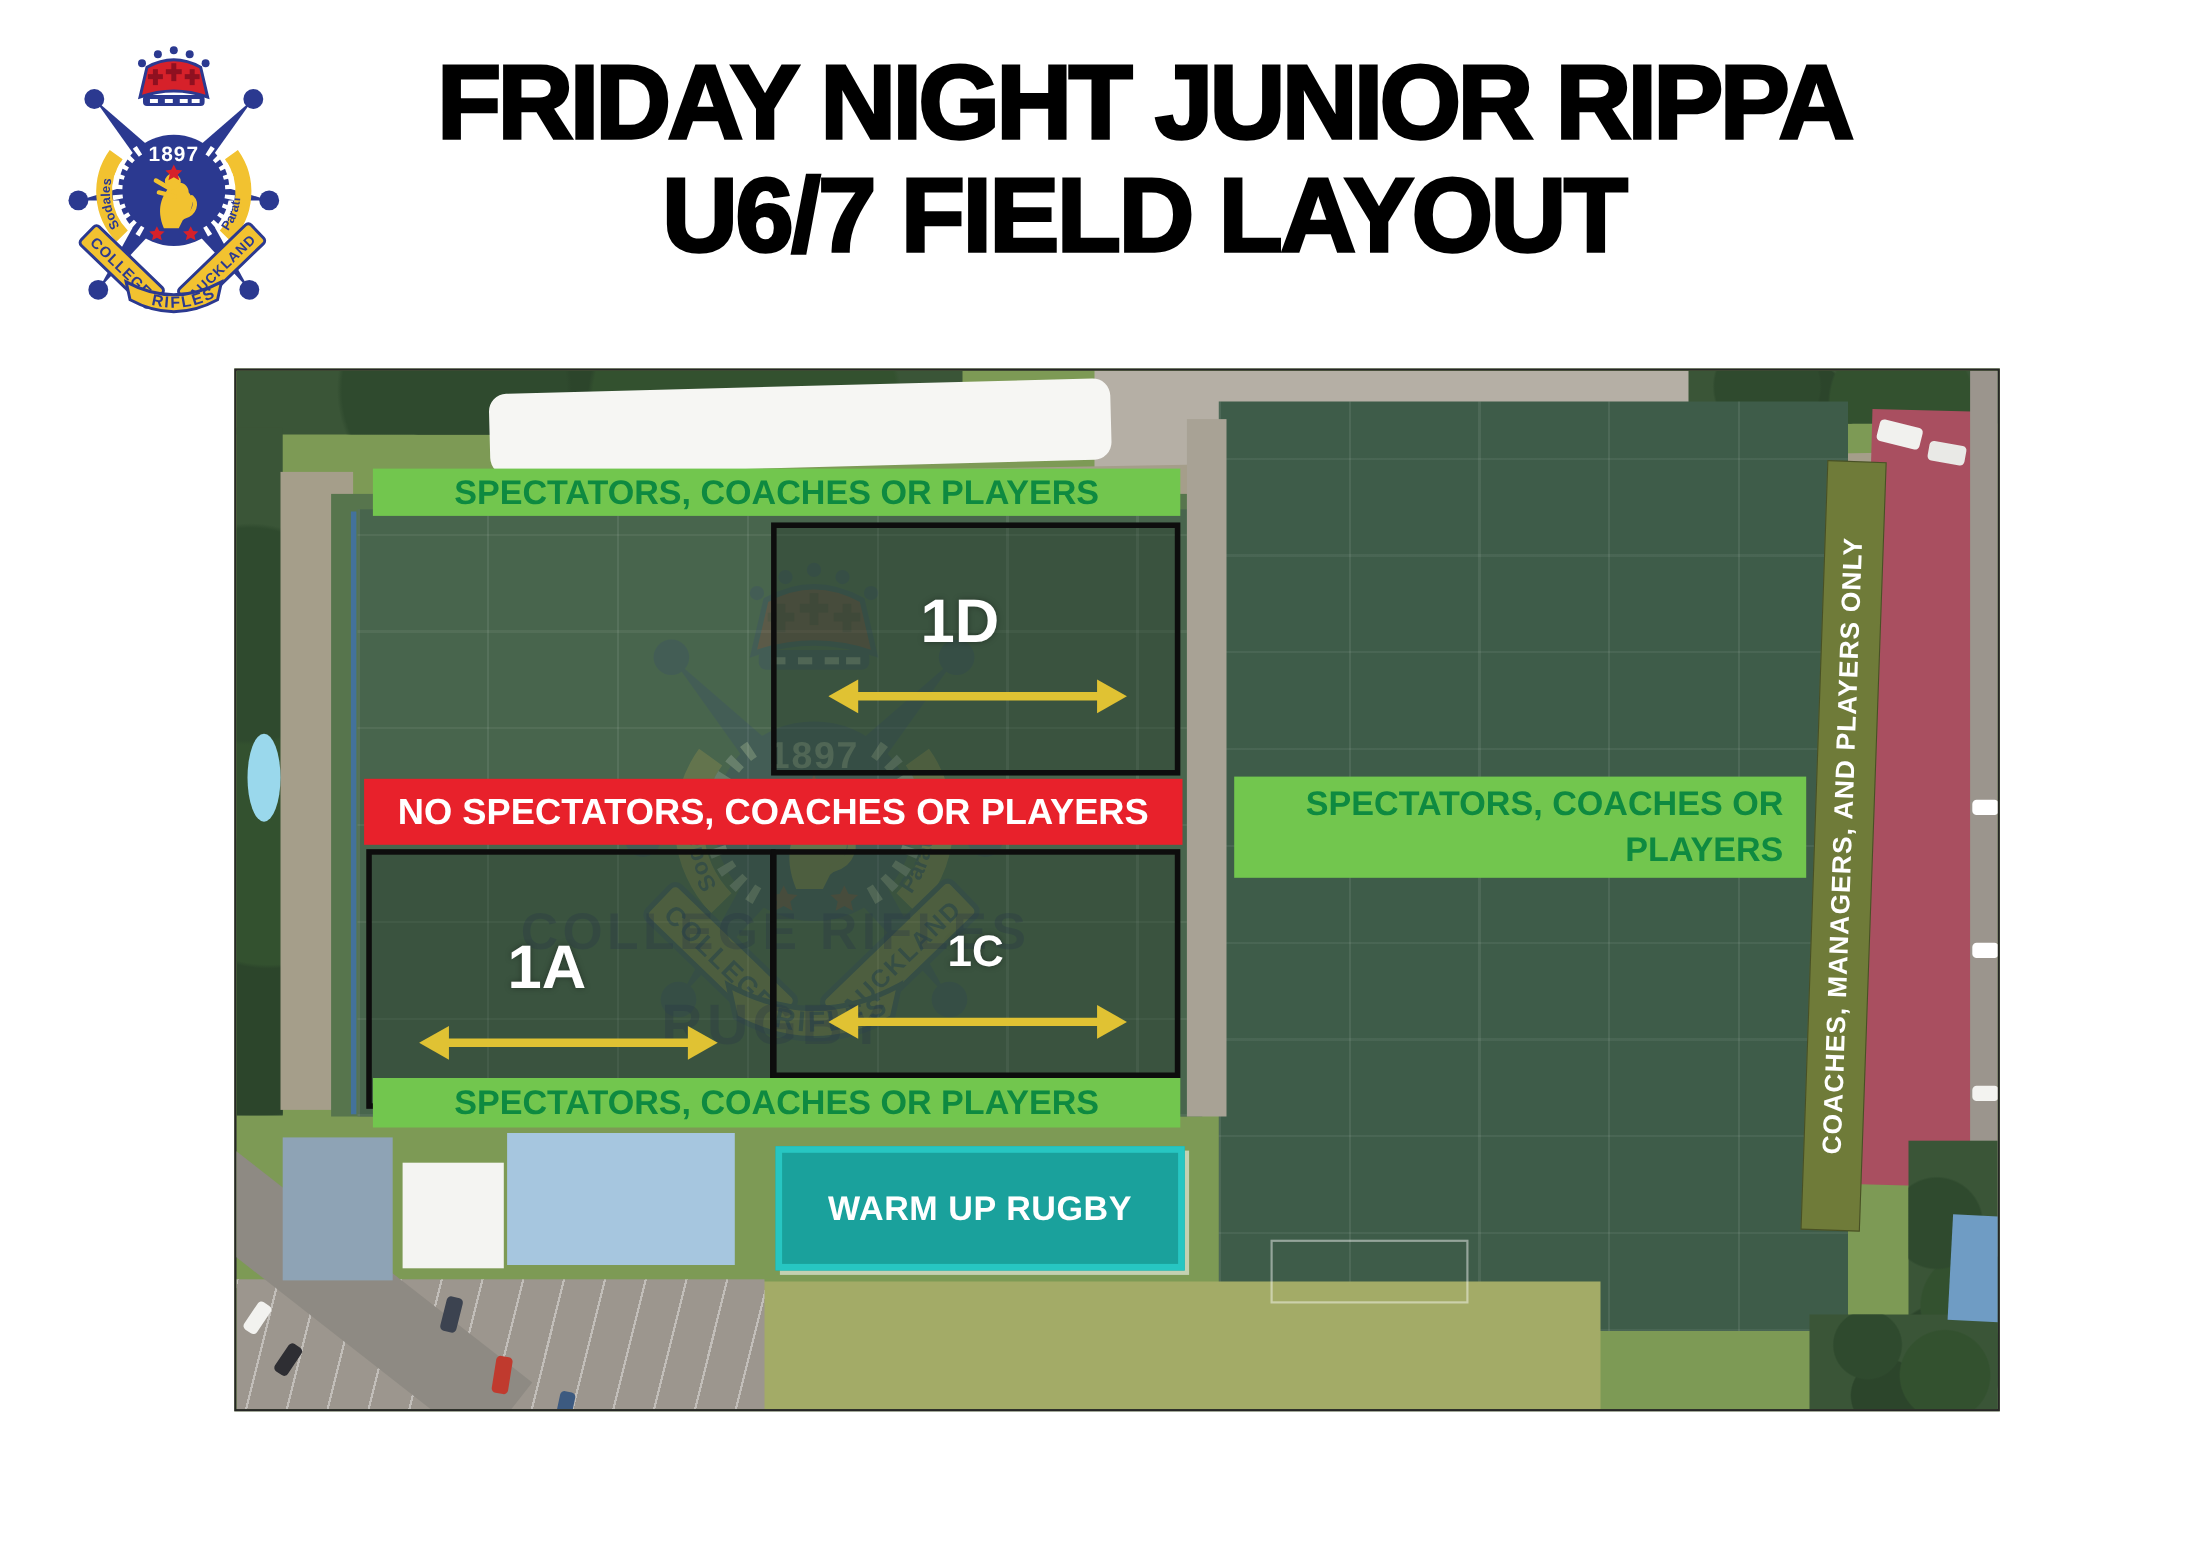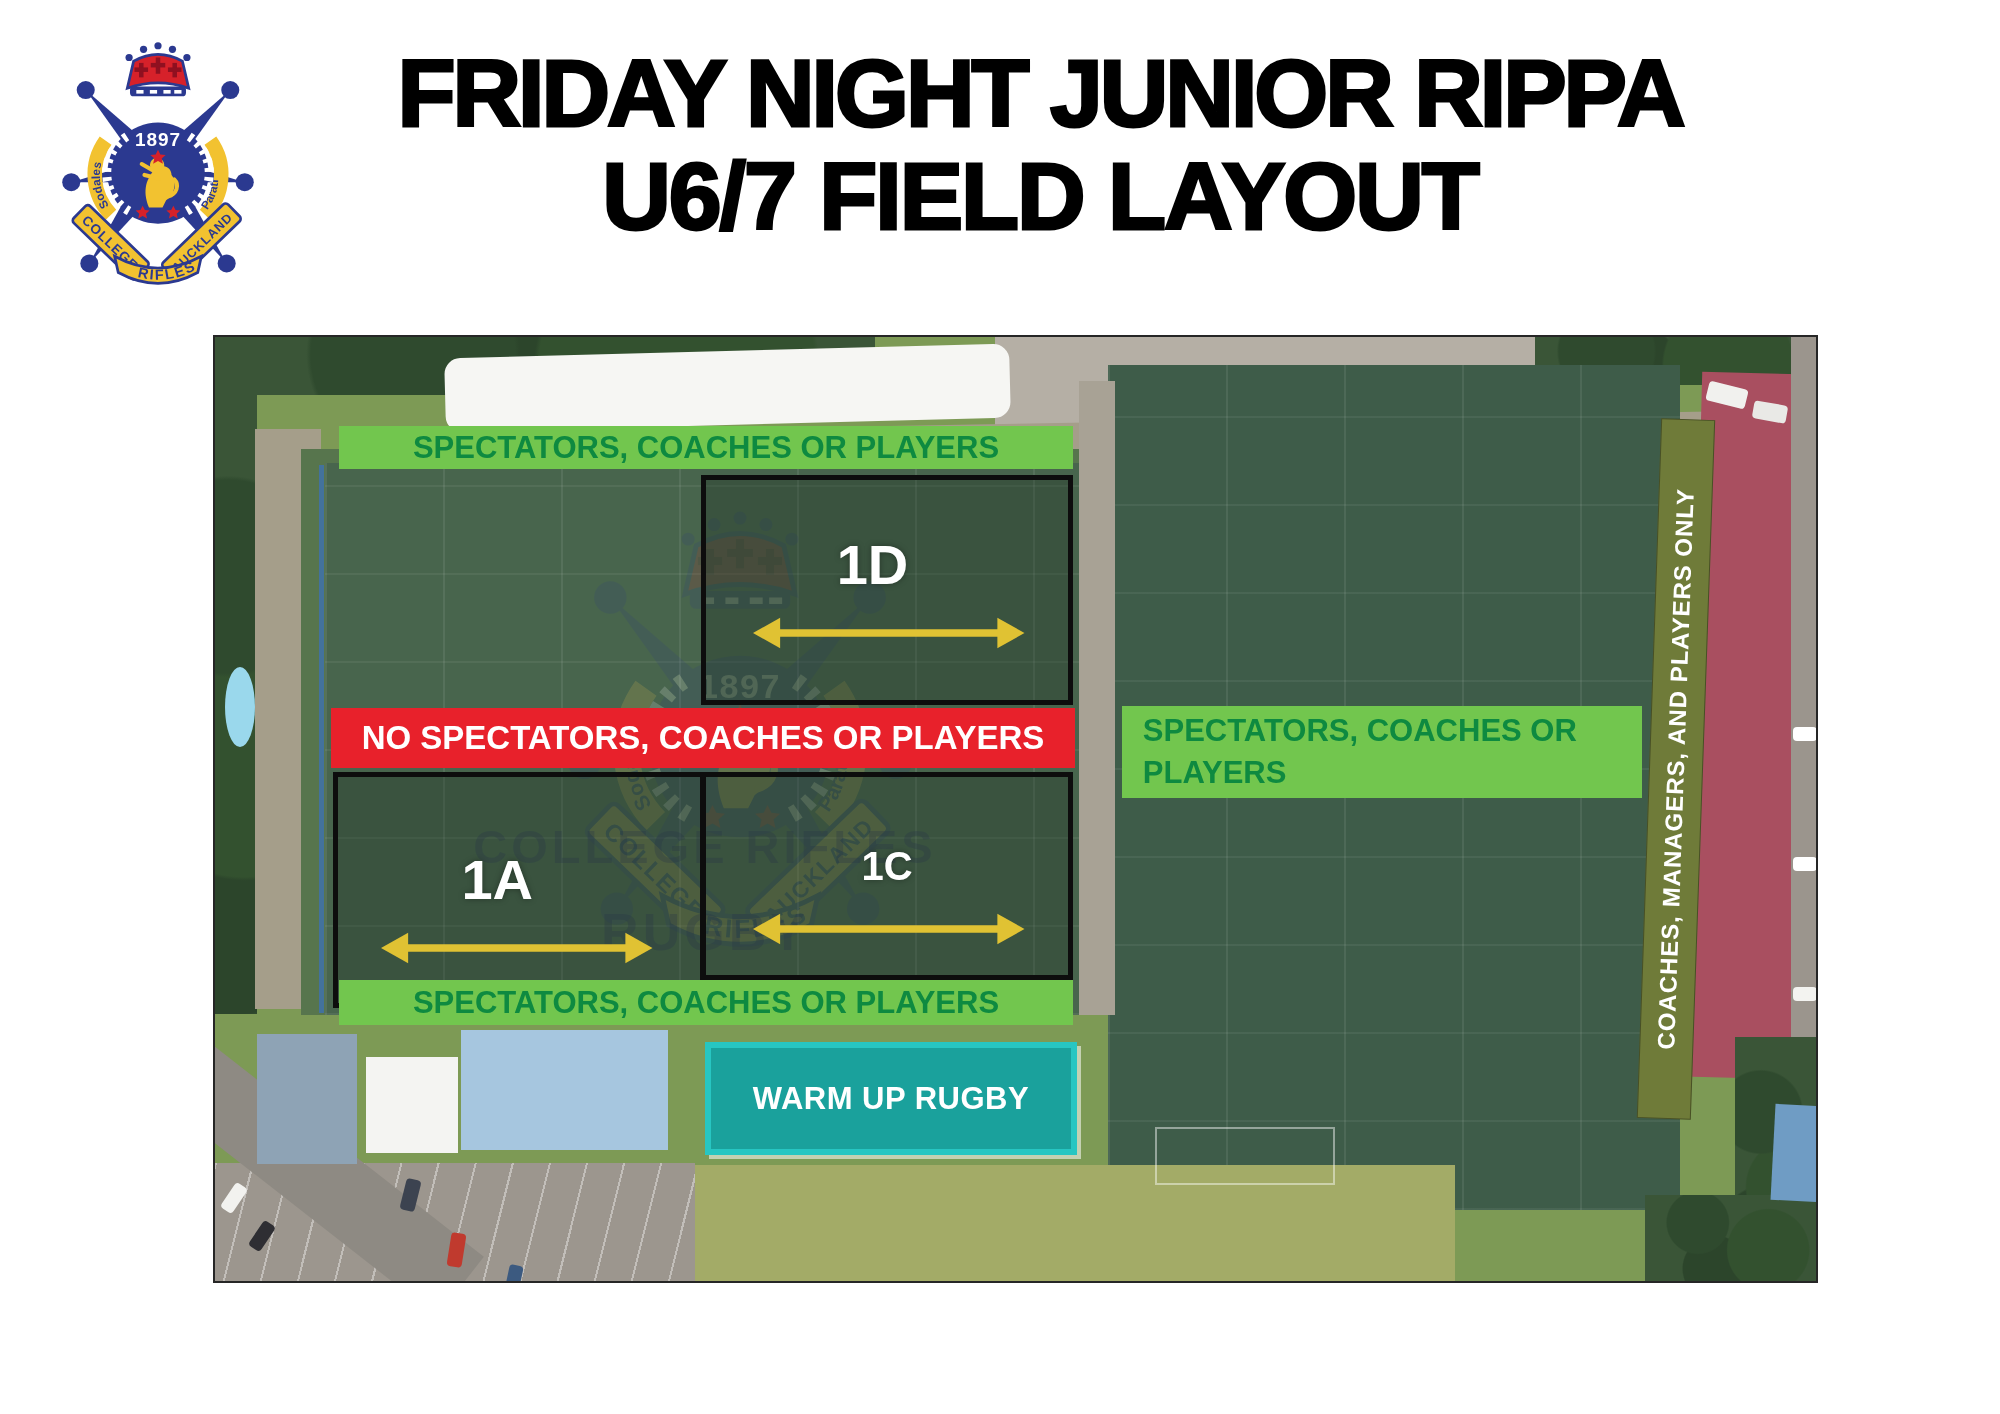--- a/index.html
+++ b/index.html
@@ -35,21 +35,21 @@
       repeating-linear-gradient(90deg, rgba(255,255,255,.08) 0 2px, transparent 2px 118px),
       repeating-linear-gradient(0deg, rgba(255,255,255,.06) 0 2px, transparent 2px 88px);}
   .carpark{background-image:repeating-linear-gradient(104deg, rgba(255,255,255,.38) 0 2px, transparent 2px 36px); background-color:#9c968e}
   .car{border-radius:4px}
 
   
   .wm-logo{opacity:.17; filter:saturate(.8)}
   .wm-text{color:#2e3a55; opacity:.30; font-weight:700; letter-spacing:4px; text-align:center; white-space:nowrap}
 
   
-  .banner{display:flex; align-items:center; justify-content:center; text-align:left;
+  .banner{display:flex; align-items:center; justify-content:center; text-align:right;
           font-weight:700; z-index:6}
   .banner.green{background:var(--banner-green); color:var(--banner-green-text)}
   .banner.red{background:var(--banner-red); color:#fff}
   .field{border:5px solid var(--field-border); z-index:5; background:rgba(20,40,28,.28)}
   .field-label{position:absolute; transform:translate(-50%,-50%); color:var(--label-white);
                font-weight:700; text-shadow:0 0 6px rgba(0,0,0,.35); white-space:nowrap}
   .arrow{position:absolute; height:34px}
   .arrow svg{width:100%; height:100%; display:block}
   .warmup{background:var(--warmup-teal); border:6px solid var(--warmup-border);
           display:flex; align-items:center; justify-content:center; z-index:6;

